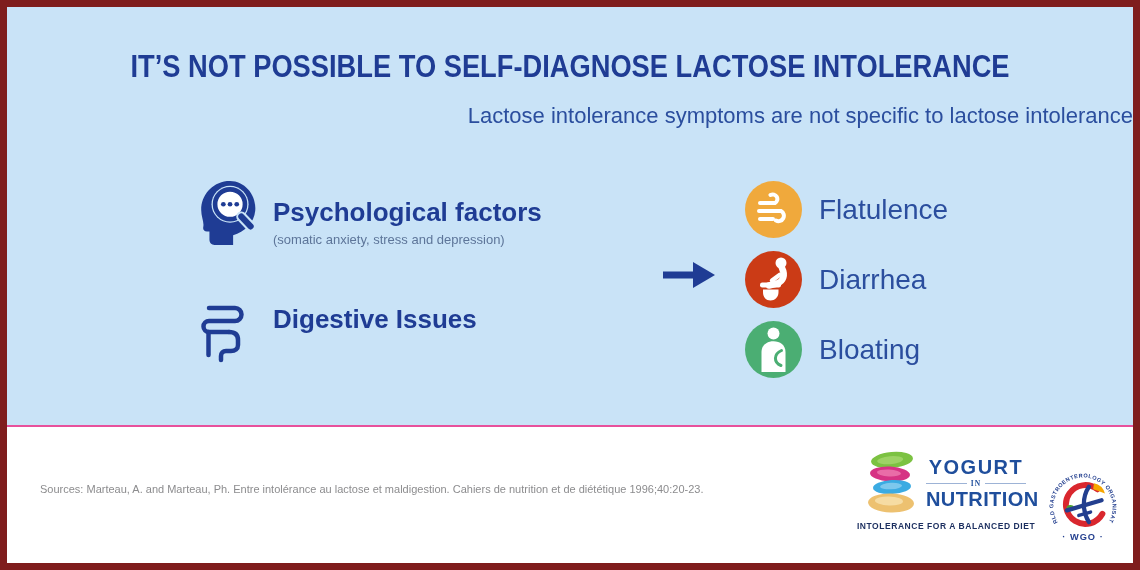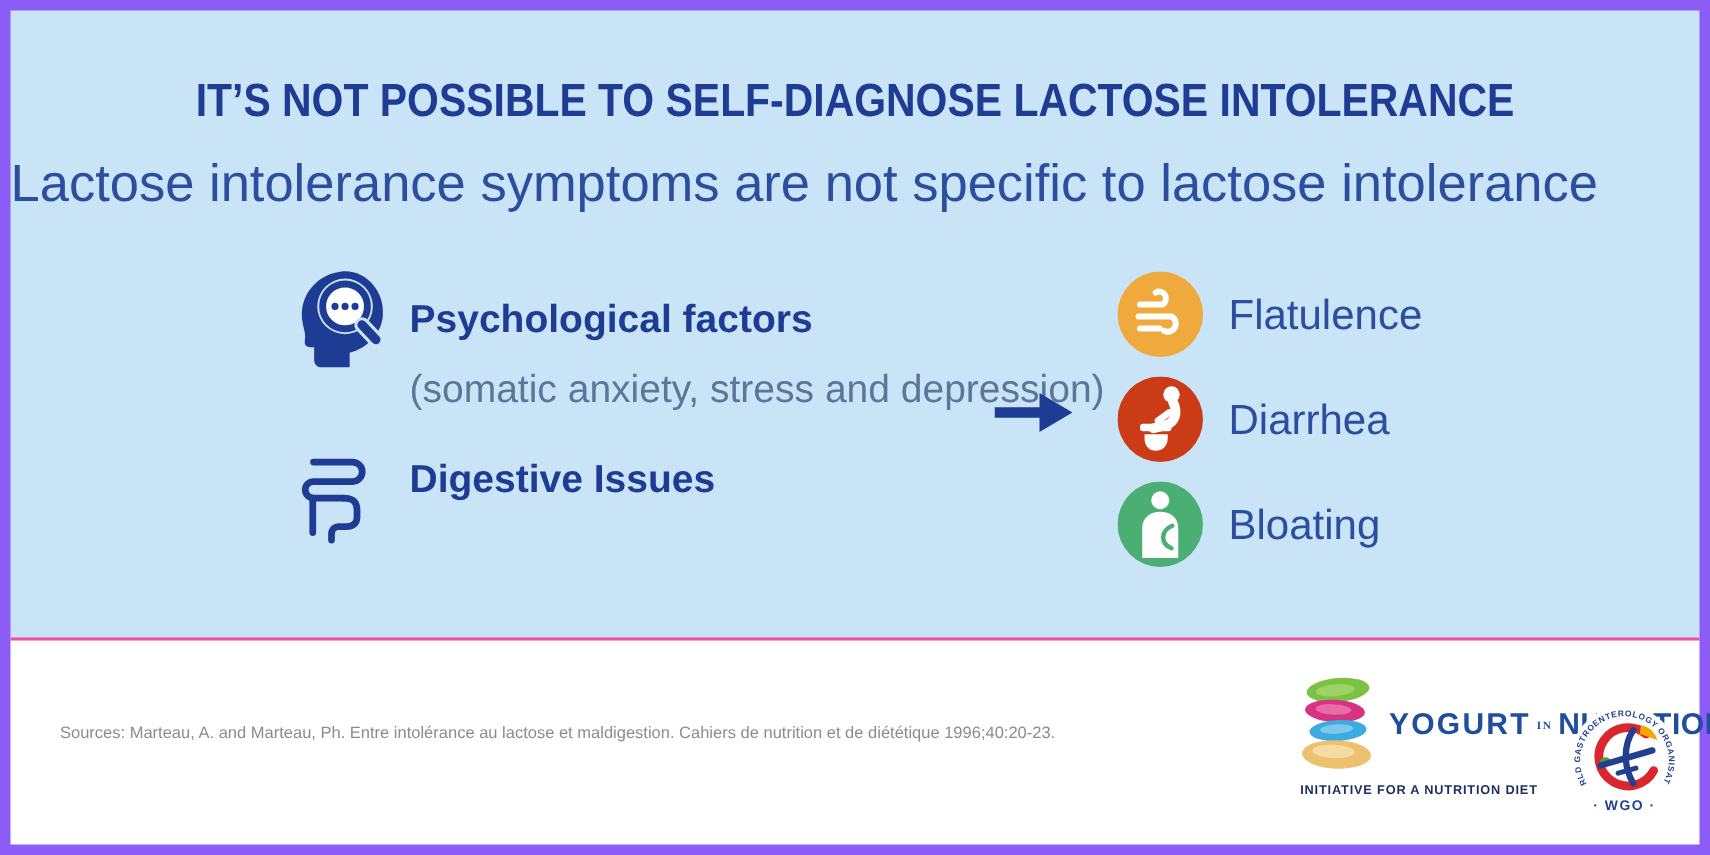--- a/index.html
+++ b/index.html
@@ -1,45 +1,45 @@
 <!DOCTYPE html>
 <html><head>
 <meta charset="utf-8">
 <style>
   html,body{margin:0;padding:0;background:#fff;}
   .frame{
     position:relative;width:1140px;height:570px;
-    background:#8b5cf6;
+    background:#7f1d1d;
     font-family:"Liberation Sans",sans-serif;
     overflow:hidden;
   }
   .blue-area{
     position:absolute;left:7px;top:7px;width:1126px;height:418px;
     background:#C9E3F7;
   }
   .white-area{
     position:absolute;left:7px;top:425px;width:1126px;height:138px;
     background:#ffffff;border-top:2px solid #E8519C;box-sizing:border-box;
   }
   .abs{position:absolute;}
 
   
   .title{
     left:0;right:0;top:42px;text-align:center;
     font-size:31px;font-weight:700;color:#1F3C94;
     transform:scaleX(0.88);letter-spacing:0px;white-space:nowrap;
   }
   .subtitle{
-    left:0;right:0;top:96px;text-align:left;
-    font-size:35px;font-weight:400;color:#2B4E9E;white-space:nowrap;
+    left:0;right:0;top:96px;text-align:right;
+    font-size:22px;font-weight:400;color:#2B4E9E;white-space:nowrap;
   }
 
   
   .cause-title{font-size:26px;font-weight:700;color:#1F3C94;white-space:nowrap;}
-  .cause-detail{font-size:26px;font-weight:400;color:#5D7599;white-space:nowrap;margin-top:12px;}
+  .cause-detail{font-size:13px;font-weight:400;color:#5D7599;white-space:nowrap;}
   .ci1{left:189px;top:171px;}
   .ct1{left:266px;top:190px;text-align:right;}
   .cd1{left:266px;top:225px;}
   .ci2{left:188px;top:291px;}
   .ct2{left:266px;top:297px;}
   .cd2{left:266px;top:331px;}
 
   .arrow-wrap{left:656px;top:255px;}
 
   
@@ -50,21 +50,21 @@
   .symptom-label{font-size:28px;color:#2B4E9E;white-space:nowrap;}
 
   
   .sources{
     left:33px;top:55px;font-size:11px;line-height:15px;color:#8C8C8E;
   }
   .sources .it{font-style:italic;}
 
   .yin-logo{left:856px;top:24px;width:166px;display:flex;flex-direction:column;align-items:center;}
   .yin-row{display:flex;align-items:center;gap:10px;}
-  .yin-text{display:flex;flex-direction:row;color:#1F4E9C;width:100px;}
+  .yin-text{display:flex;flex-direction:column;color:#1F4E9C;width:100px;}
   .yin-l1{font-size:20px;font-weight:700;letter-spacing:1.5px;text-align:center;}
   .yin-inrow{display:flex;align-items:center;gap:4px;margin:0;font-family:Liberation Serif, serif;}
   .yin-rule{flex:1;height:1px;background:#9DB3D6;}
   .yin-in{font-size:7.5px;font-weight:700;letter-spacing:1px;}
   .yin-l3{font-size:20px;font-weight:700;letter-spacing:0.4px;text-align:left;}
   .yin-tagline{
     margin-top:6px;font-size:8.5px;font-weight:700;letter-spacing:0.55px;
     color:#1B2E5F;white-space:nowrap;text-align:center;
   }
   .wgo-logo{left:1038px;top:42px;}
@@ -163,21 +163,21 @@
         <div class="yin-text">
           <span class="yin-l1">YOGURT</span>
           <span class="yin-inrow">
             <span class="yin-rule"></span>
             <span class="yin-in">IN</span>
             <span class="yin-rule"></span>
           </span>
           <span class="yin-l3">NUTRITION</span>
         </div>
       </div>
-      <div class="yin-tagline">INITIATIVE FOR A NUTRITION DIET</div>
+      <div class="yin-tagline">INTOLERANCE FOR A BALANCED DIET</div>
     </div>
 
     <svg class="abs wgo-logo" width="76" height="76" viewBox="0 0 90 90">
       <defs>
         <path id="wgoArc" d="M 14.7 62.5 A 35 35 0 1 1 75.3 62.5" fill="none"></path>
       </defs>
       <circle cx="45" cy="45" r="43" fill="#ffffff"></circle>
       <text font-size="6.6" font-weight="700" letter-spacing="0.55" fill="#233F8F" font-family="Liberation Sans, sans-serif">
         <textPath href="#wgoArc" startOffset="50%" text-anchor="middle">WORLD GASTROENTEROLOGY ORGANISATION</textPath>
       </text>

